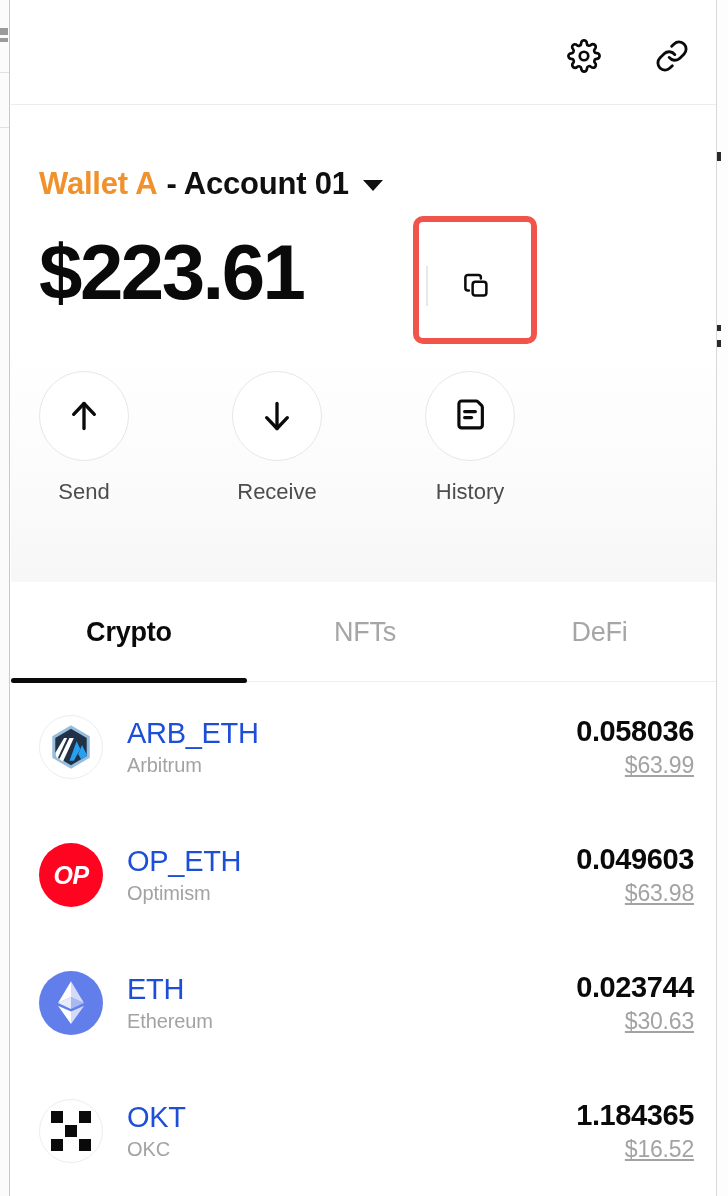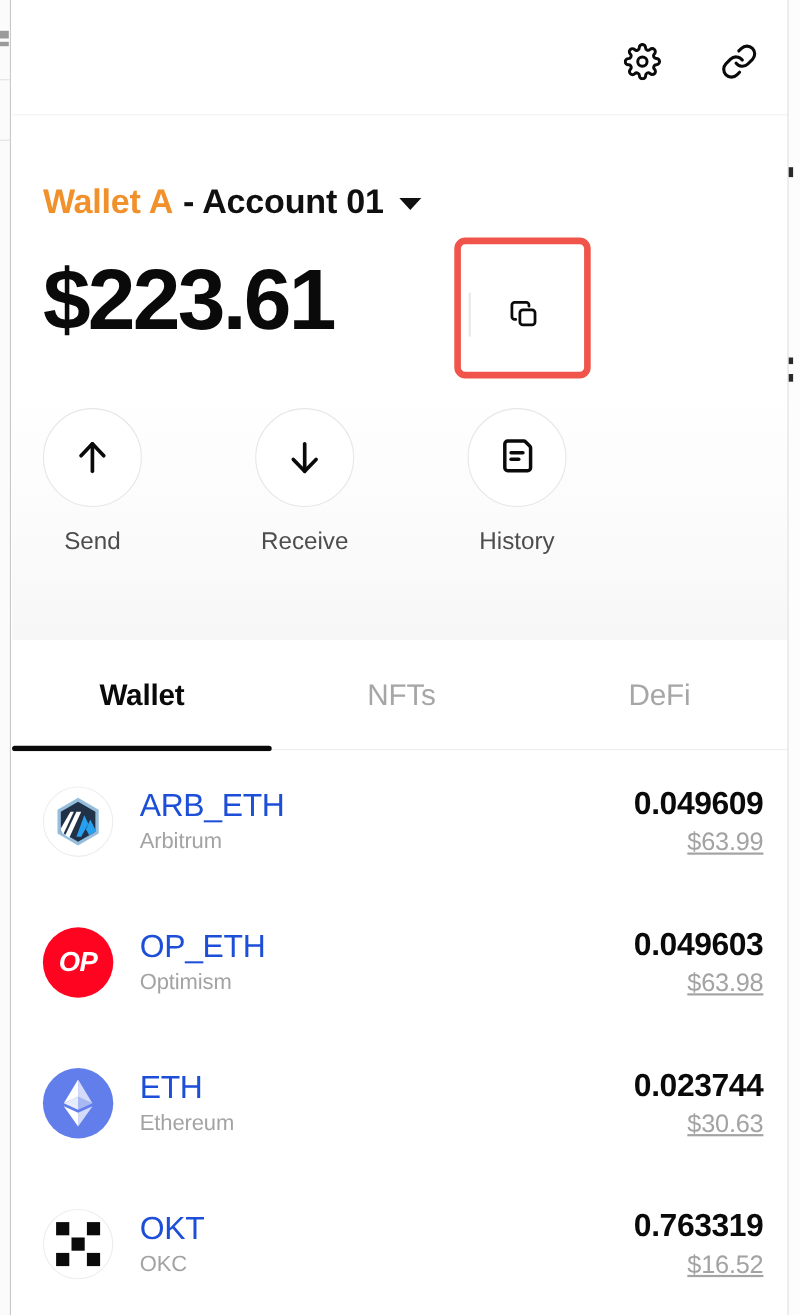--- a/index.html
+++ b/index.html
@@ -395,21 +395,21 @@
             </svg>
           </div>
           <div class="action-label">History</div>
         </div>
 
       </div>
     </div>
 
     <div class="tabs">
       <div class="tab tab-crypto">
-        <span>Wallet</span>
+        <span>Crypto</span>
         <span class="underline"></span>
       </div>
       <div class="tab tab-nfts">
         <span>NFTs</span>
       </div>
       <div class="tab tab-defi">
         <span>DeFi</span>
       </div>
     </div>
 
@@ -424,21 +424,21 @@
             <polygon points="17.6,15.6 20.4,15.6 11.6,34.6 9.6,31.8 9.6,29.4" fill="#ffffff"></polygon>
             <polygon points="29.2,18.6 32.6,25.8 26.6,36.6 22.6,36.6" fill="#28a0f0"></polygon>
             <polygon points="34.2,22.2 38.4,30.6 38.4,32.4 33.3,35.4 30.6,30.4" fill="#28a0f0"></polygon>
           </svg>
         </div>
         <div class="token-texts">
           <span class="token-symbol">ARB_ETH</span>
           <span class="token-network">Arbitrum</span>
         </div>
         <div class="token-values">
-          <span class="token-amount">0.049609</span>
+          <span class="token-amount">0.058036</span>
           <span class="token-fiat">$63.99</span>
         </div>
       </div>
 
       <div class="token-row">
         <div class="token-logo logo-op">
           <span class="op-text">OP</span>
         </div>
         <div class="token-texts">
           <span class="token-symbol">OP_ETH</span>
@@ -483,21 +483,21 @@
             <i class="on"></i>
               <i></i>
               <i class="on"></i>
           </div>
         </div>
         <div class="token-texts">
           <span class="token-symbol">OKT</span>
           <span class="token-network">OKC</span>
         </div>
         <div class="token-values">
-          <span class="token-amount">0.763319</span>
+          <span class="token-amount">1.184365</span>
           <span class="token-fiat">$16.52</span>
         </div>
       </div>
 
     </div>
   </div>
 
   <div class="right-rule"></div>
   <div class="right-sliver">
     <div class="tick t1"></div>

